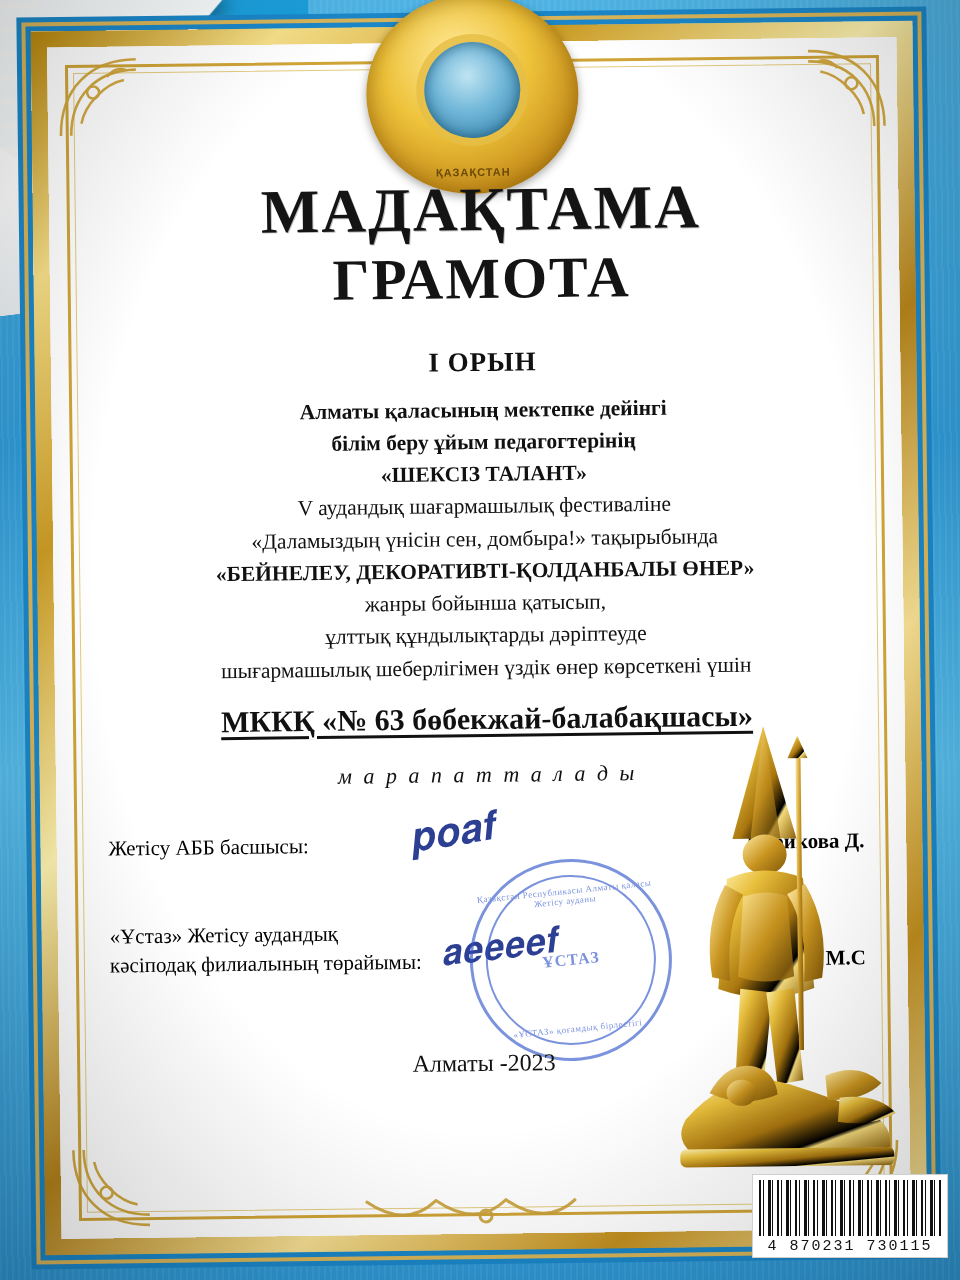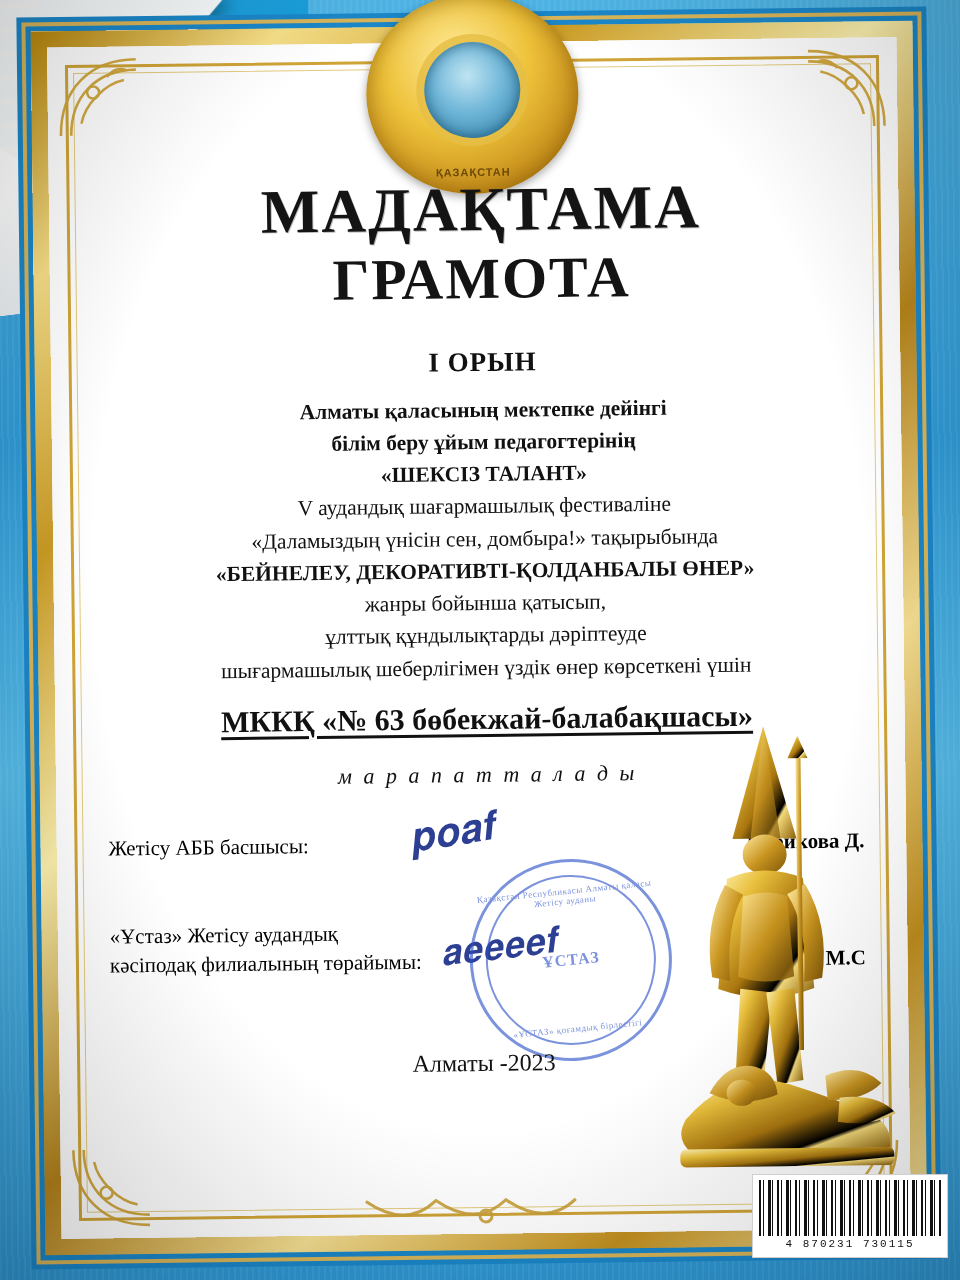--- a/index.html
+++ b/index.html
@@ -321,21 +321,21 @@
     width: 100%;
     background:
       repeating-linear-gradient(90deg,
         #111 0 2px, #fff 2px 4px, #111 4px 5px, #fff 5px 9px,
         #111 9px 12px, #fff 12px 13px, #111 13px 14px, #fff 14px 18px);
   }
   .barcode .digits {
     margin-top: 2px;
     text-align: center;
     font-family: "Liberation Mono", monospace;
-    font-size: 11px;
+    font-size: 15px;
     letter-spacing: 2px;
     color: #111;
   }
 
   
   .vignette {
     position: absolute; inset: 0;
     pointer-events: none;
     background: radial-gradient(ellipse at 50% 45%, rgba(0,0,0,0) 55%, rgba(0,0,0,.22) 100%);
   }

